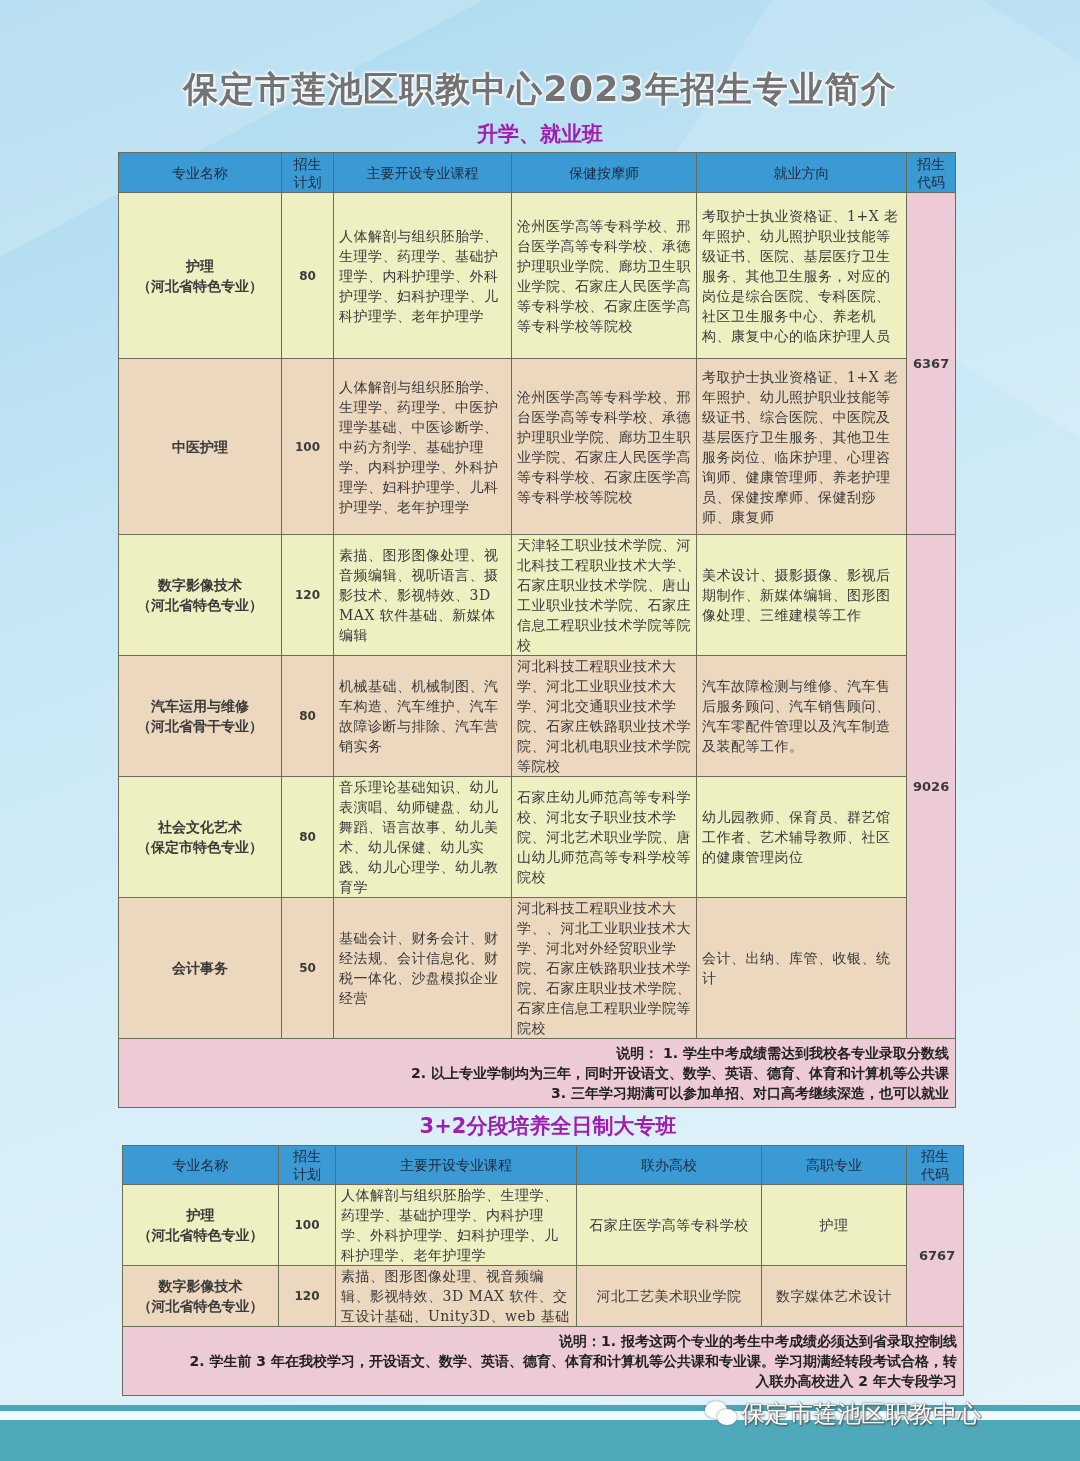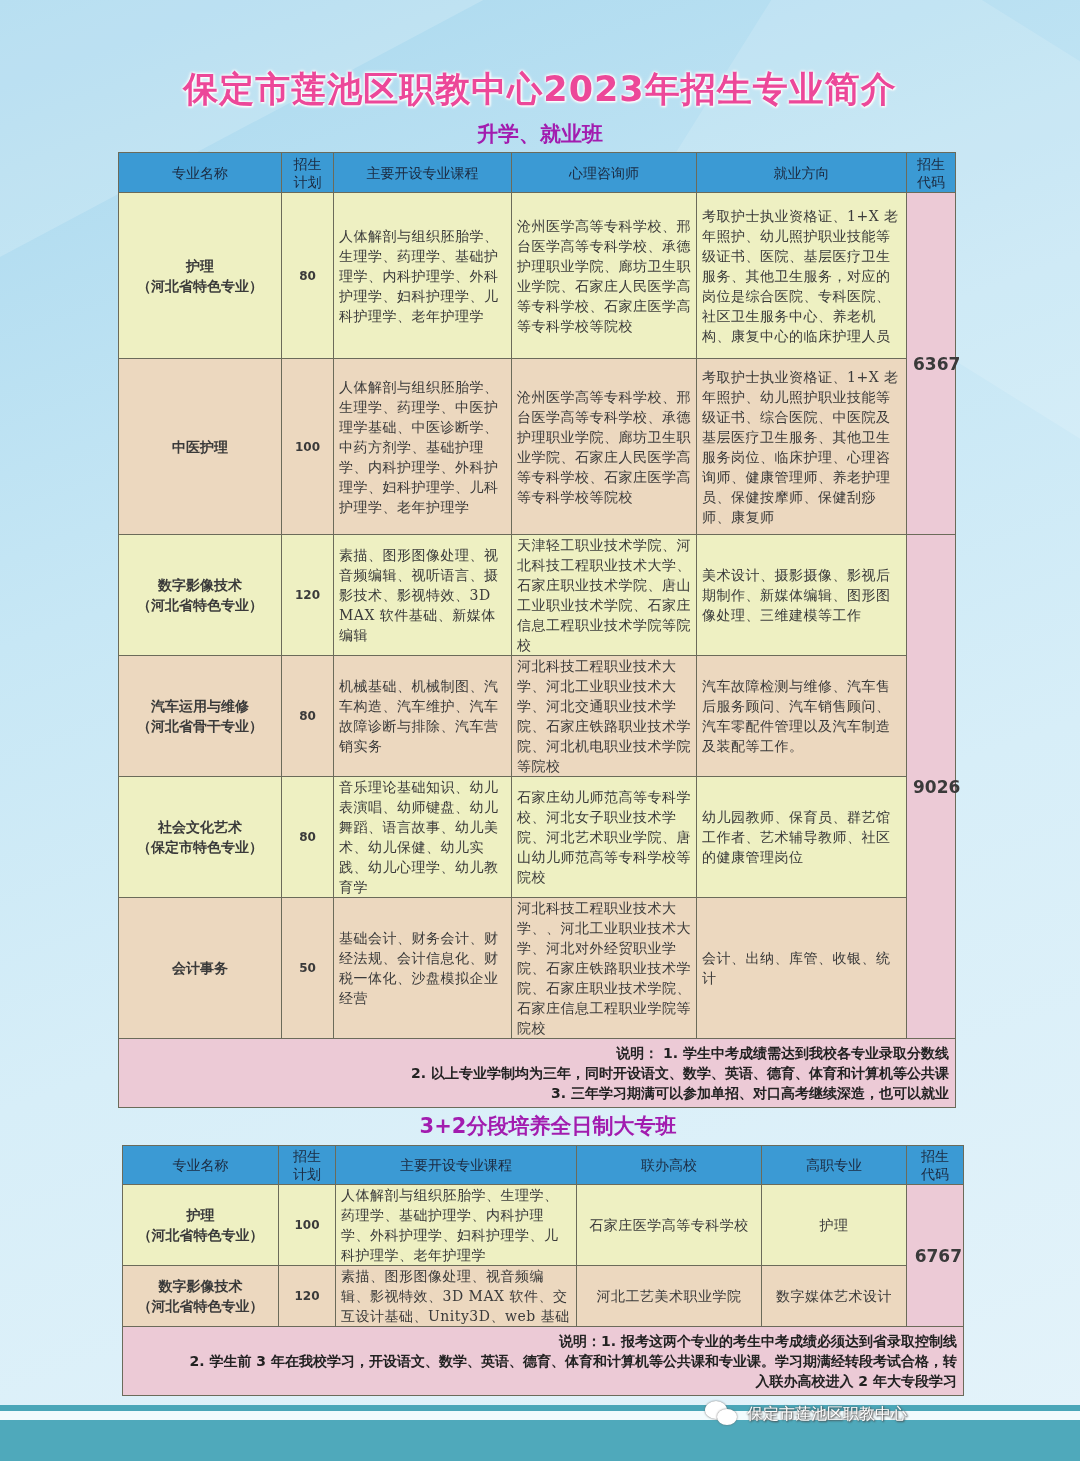--- a/index.html
+++ b/index.html
@@ -7,53 +7,53 @@
     width:1080px; height:1461px; position:relative; overflow:hidden;
     font-family: "DejaVu Serif", "Liberation Serif", serif;
     background: linear-gradient(160deg, #a9d8ee 0%, #c7e7f5 35%, #d7eef8 60%, #e4f3fa 100%);
   }
   .bg-stripe { position:absolute; pointer-events:none; }
   .bg-s1 { left:-200px; top:-100px; width:700px; height:260px; background:rgba(255,255,255,0.18); transform:rotate(-28deg); }
   .bg-s2 { left:700px; top:40px; width:600px; height:320px; background:rgba(255,255,255,0.14); transform:rotate(32deg); }
 
   .title {
     position:absolute; left:0; top:66px; width:1080px; text-align:center;
-    font-family:"DejaVu Sans", sans-serif; font-weight:bold; font-size:35px; color:#ec4899;
+    font-family:"DejaVu Sans", sans-serif; font-weight:bold; font-size:35px; color:#737373;
     letter-spacing:1px;
     text-shadow: 0 0 3px #fff, 0 0 3px #fff, 0 0 4px #fff, 1px 1px 2px #fff;
   }
   .section-title {
     position:absolute; left:0; width:1080px; text-align:center;
     font-family:"DejaVu Sans", sans-serif; font-size:21px; color:#a21caf; font-weight:bold;
   }
   .st1 { top:120px; }
   .st2 { top:1112px;margin-left:8px; }
 
   table { position:absolute; border-collapse:collapse; table-layout:fixed;border-radius:30px; }
   td, th { border:1px solid #6b6b5a; font-size:14px; color:#3a3a3a; line-height:20px; vertical-align:middle; }
   th { background:#3b9ad4; color:#1b2a40; font-weight:normal; font-family:"DejaVu Sans", sans-serif; font-size:14px; line-height:18px; text-align:center; }
   .t1 { left:118px; top:152px; width:837px; }
   .t2 { left:122px; top:1145px; width:841px; }
   .row-a td { background:#eef0c2; }
   .row-b td { background:#ecd8bf; }
-  td.code { background:#eccad6 !important; text-align:left; vertical-align:middle; padding-left:6px; font-family:"DejaVu Sans", sans-serif; font-weight:bold; font-size:17px; }
+  td.code { background:#eccad6 !important; text-align:left; vertical-align:middle; padding-left:6px; font-family:"DejaVu Sans", sans-serif; font-weight:bold; font-size:13px; }
   td.name { text-align:center; font-family:"DejaVu Sans", sans-serif; font-weight:bold; font-size:14px; line-height:20px; }
   td.plan { text-align:center; font-family:"DejaVu Sans", sans-serif; font-weight:bold; font-size:12px; }
   td.txt { padding:0 5px; letter-spacing:0.5px; }
   td.center { text-align:center; }
   .notes td { background:#eccad6; font-family:"DejaVu Sans", sans-serif; font-size:14px; color:#222; padding:4px 6px; line-height:20px; font-weight:bold; }
   .note-line { display:block;text-align:right; }
   .indent { padding-left:56px; }
 
   .footer-band1 { position:absolute; left:0; top:1405px; width:1080px; height:6px; background:#4aa6b8; }
   .footer-band2 { position:absolute; left:0; top:1420px; width:1080px; height:41px; background:#4fa9bb; }
   .footer-white { position:absolute; left:0; top:1411px; width:1080px; height:9px; background:#f2fbfd; }
   .watermark {
-    position:absolute; left:705px; top:1396px; height:36px; display:flex; align-items:center; gap:6px;
-    font-family:"DejaVu Sans", sans-serif; font-size:16px; color:#fff;
+    position:absolute; left:705px; top:1396px; height:36px; display:flex; align-items:center; 
+    font-family:"DejaVu Sans", sans-serif; font-size:24px; color:#fff;
     text-shadow: 0 0 2px #555, 1px 1px 2px #444;
   }
   .wechat-icon { width:36px; height:30px; position:relative; }
   .wechat-icon .b1 { position:absolute; left:0; top:2px; width:22px; height:18px; border-radius:50%; background:#fff; box-shadow:0 0 2px #666; }
   .wechat-icon .b2 { position:absolute; left:12px; top:10px; width:20px; height:16px; border-radius:50%; background:#fff; box-shadow:0 0 2px #666; }
 </style>
 </head>
 <body>
 
 <div class="bg-stripe bg-s1"></div>
@@ -70,21 +70,21 @@
       <col style="width:185px">
       <col style="width:210px">
       <col style="width:49px">
   </colgroup>
   <tbody>
       <tr style="height:40px">
     <th>专业名称</th>
     <th><span style="white-space:pre-line">招生
 计划</span></th>
     <th>主要开设专业课程</th>
-    <th>心理咨询师</th>
+    <th>保健按摩师</th>
     <th>就业方向</th>
     <th><span style="white-space:pre-line">招生
 代码</span></th>
   </tr>
 
   <tr class="row-a" style="height:166px">
     <td class="name">
           <div>护理</div>
           <div>（河北省特色专业）</div>
         </td>
@@ -177,21 +177,21 @@
   </tr>
   <tr class="row-a" style="height:80px">
     <td class="name">
           <div>护理</div>
           <div>（河北省特色专业）</div>
         </td>
     <td class="plan">100</td>
     <td class="txt">人体解剖与组织胚胎学、生理学、药理学、基础护理学、内科护理学、外科护理学、妇科护理学、儿科护理学、老年护理学</td>
     <td class="txt center">石家庄医学高等专科学校</td>
     <td class="txt center">护理</td>
-    <td class="code" rowspan="2" style="text-align:right;padding-left:0">6767</td>
+    <td class="code" rowspan="2" style="text-align:left;padding-left:12px">6767</td>
   </tr>
   <tr class="row-b" style="height:58px">
     <td class="name">
           <div>数字影像技术</div>
           <div>（河北省特色专业）</div>
         </td>
     <td class="plan">120</td>
     <td class="txt">素描、图形图像处理、视音频编辑、影视特效、3D MAX 软件、交互设计基础、Unity3D、web 基础</td>
     <td class="txt center">河北工艺美术职业学院</td>
     <td class="txt center">数字媒体艺术设计</td>

